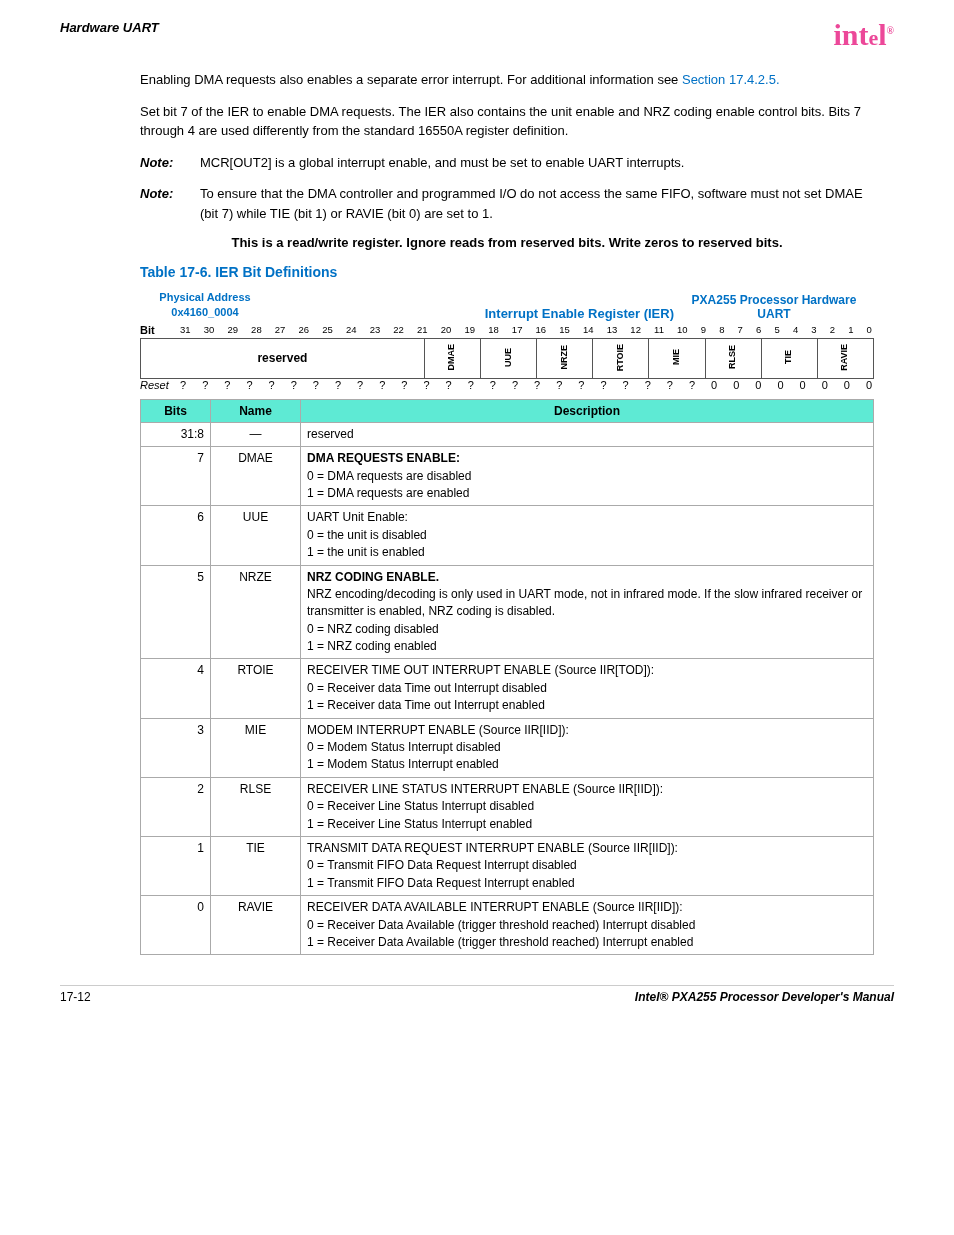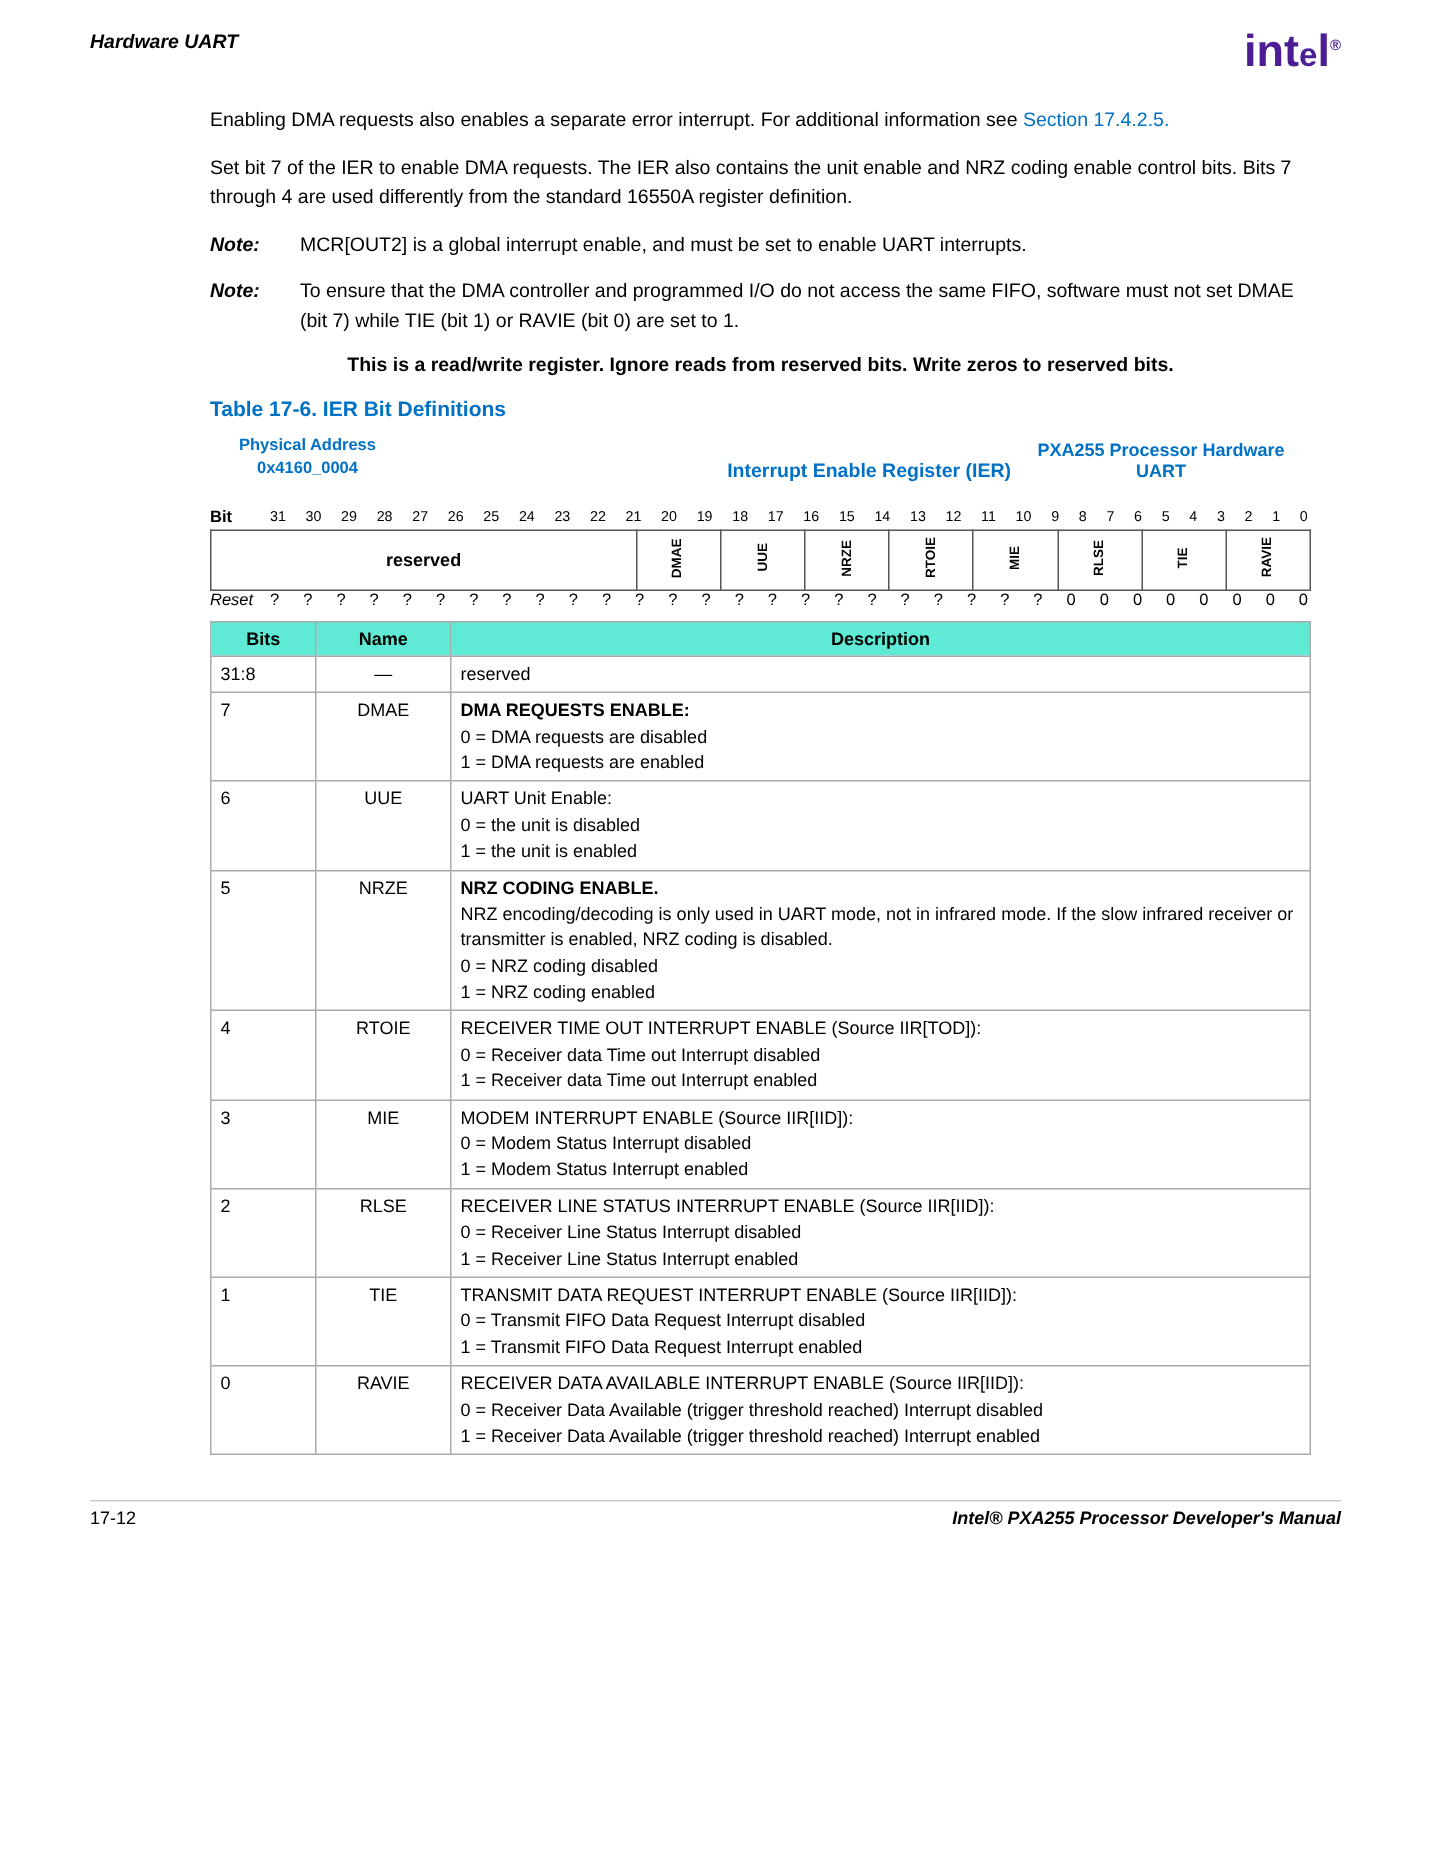--- a/index.html
+++ b/index.html
@@ -93,21 +93,21 @@
 
     .def-table td {
       border: 1px solid #aaa;
       padding: 3px 6px;
       vertical-align: top;
       font-size: 12px;
       line-height: 1.45;
     }
 
     .def-table td.bits-col {
-      text-align: left;
+      text-align: right;
       width: 70px;
     }
 
     .def-table td.name-col {
       text-align: center;
       width: 90px;
     }
 
     .def-table td.desc-col {
       text-align: left;
@@ -156,21 +156,21 @@
       font-weight: bold;
       line-height: 1.1;
       display: inline-block;
     }
   </style>
 </head>
 <body>
 
 <div class="header">
   <div class="header-title">Hardware UART</div>
-  <div style="font-family:Liberation Sans, sans-serif; font-weight:bold; font-size:30px; color:#4c1d95; line-height:1;">
+  <div style="font-family:Liberation Serif, serif; font-weight:bold; font-size:30px; color:#ec4899; line-height:1;">
     int<span style="font-size:22px;">e</span>l<span style="font-size:10px; vertical-align:super;">®</span>
   </div>
 </div>
 
 <div class="content-area">
 
   <div class="para">
     Enabling DMA requests also enables a separate error interrupt. For additional information see
     <a class="link-blue" href="#">Section 17.4.2.5.</a>
   </div>
@@ -184,21 +184,21 @@
 
   <div class="note-block">
     <span class="note-label">Note:</span>
     <span class="note-text">To ensure that the DMA controller and programmed I/O do not access the same FIFO, software must not set DMAE (bit 7) while TIE (bit 1) or RAVIE (bit 0) are set to 1.</span>
   </div>
 
   <div class="bold-center">This is a read/write register. Ignore reads from reserved bits. Write zeros to reserved bits.</div>
 
   <div class="table-title">Table 17-6. IER Bit Definitions</div>
 
-  <div style="display:flex; align-items:flex-end; margin-bottom:18px;">
+  <div style="display:flex; align-items:flex-end; margin-bottom:3px;">
     <div style="width:130px; text-align:center; font-size:11px; font-weight:bold; color:#0071c5; line-height:1.4;">
       <span>Physical Address</span><br>
       <span>0x4160_0004</span>
     </div>
     <div style="flex:1; text-align:right; font-size:13px; font-weight:bold; color:#0071c5;">Interrupt Enable Register (IER)</div>
     <div style="width:200px; text-align:center; font-size:12px; font-weight:bold; color:#0071c5;">PXA255 Processor Hardware UART</div>
   </div>
 
   <div style="display:flex; align-items:flex-start; margin-bottom:2px;">
     <div style="width:38px; font-weight:bold; font-size:11px;">Bit</div>

